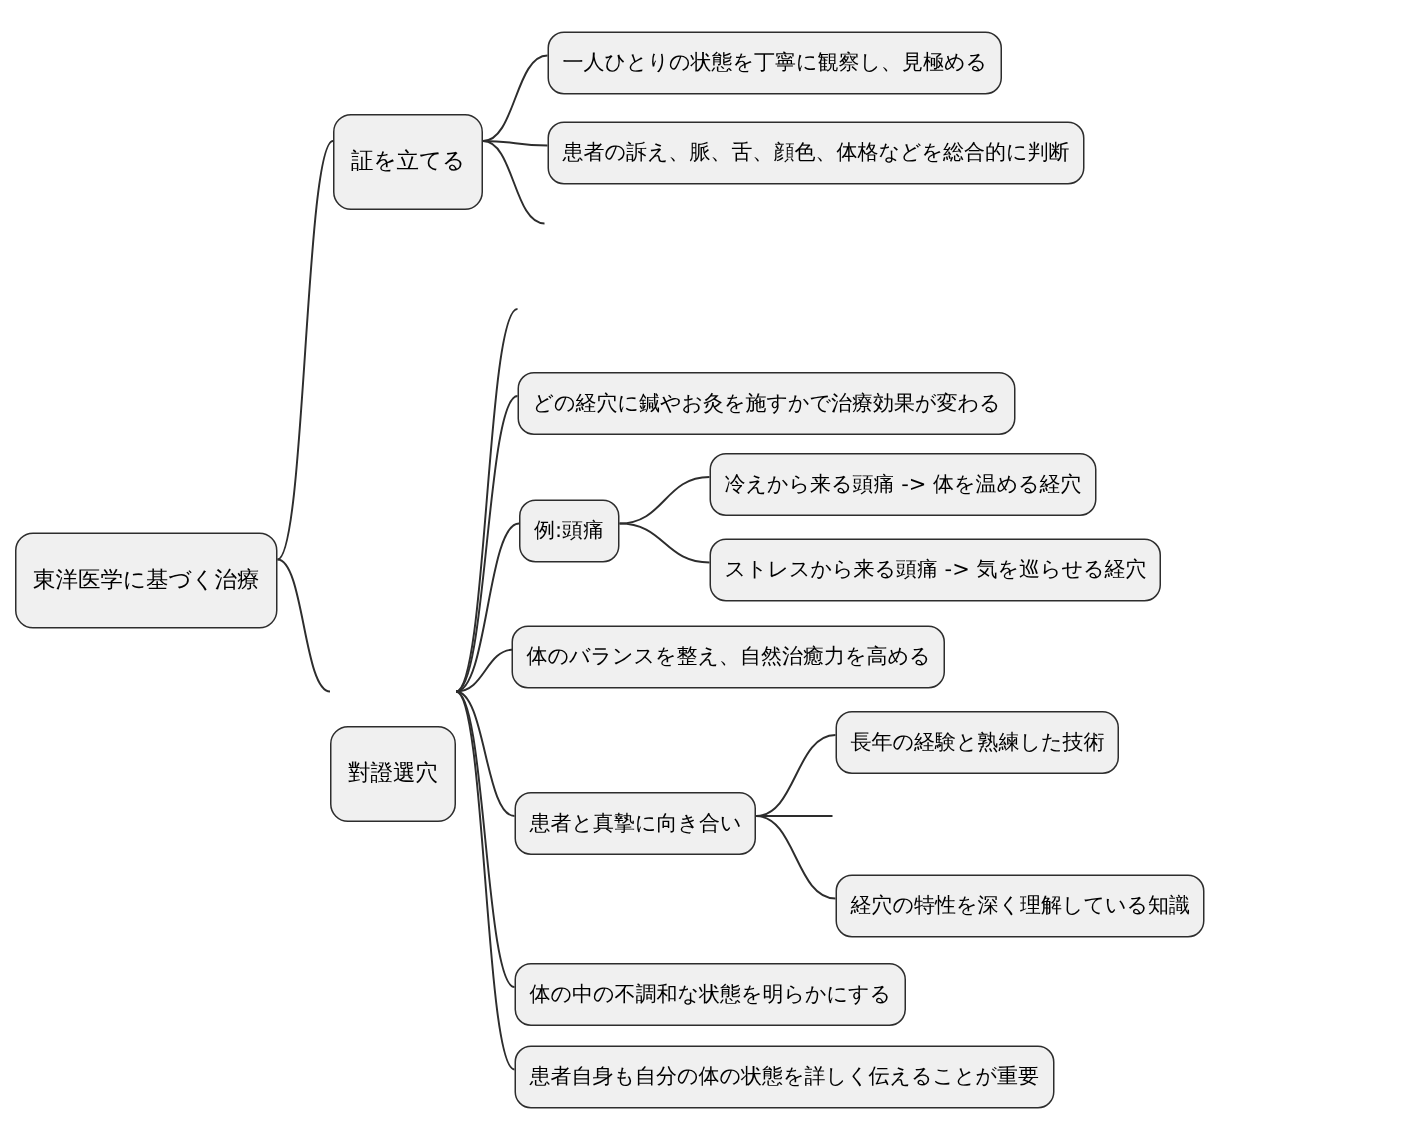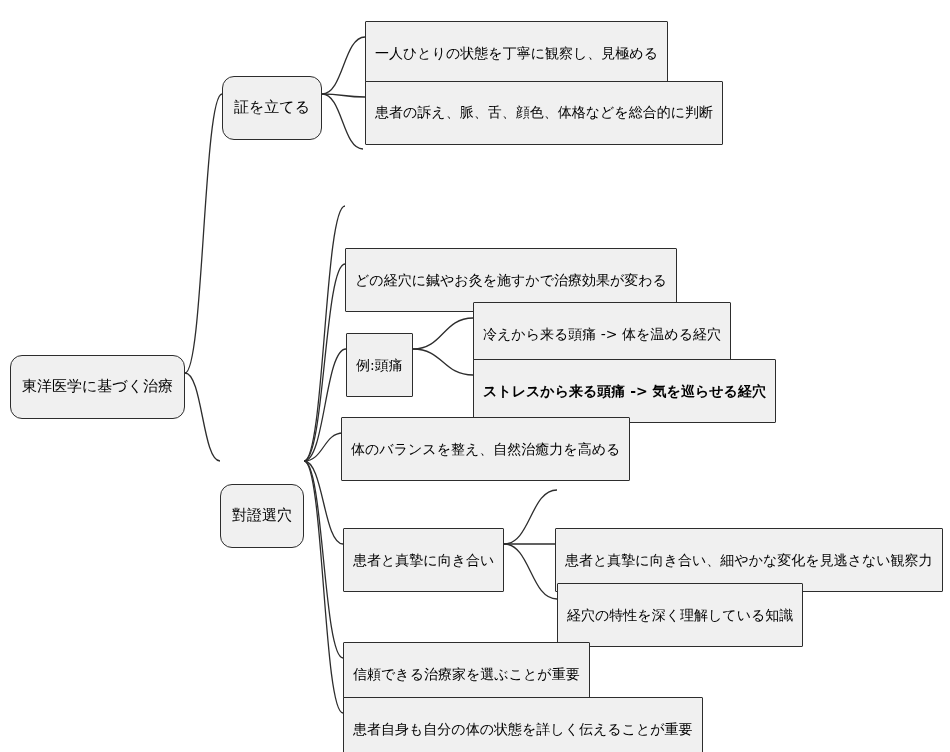--- a/index.html
+++ b/index.html
@@ -25,22 +25,22 @@
   }
   #links path {
     fill: none;
     stroke: var(--link, #2d2d2d);
     stroke-width: 1.3;
   }
   .node {
     position: absolute;
     background: var(--node-fill, #f0f0f0);
     border: 1.5px solid var(--node-border, #2d2d2d);
-    border-radius: 1px;
-    padding: 22px 9px;
+    border-radius: 11px;
+    padding: 11px 9px;
     font-size: 14px;
     line-height: 1.3;
     color: var(--text, #000000);
     white-space: nowrap;
     box-sizing: border-box;
   }
   .node.lvl0, .node.lvl1 {
     font-size: 15px;
     padding: 21px 11px;
     border-radius: 12px;
@@ -70,40 +70,40 @@
       <path d="M 304 461 C 323.5 461, 323.5 658, 343 658"></path>
       <path d="M 304 461 C 323.5 461, 323.5 713, 343 713"></path>
     </svg>
 
   <div class="node lvl0" id="n0" style="left:10px; top:355px;">東洋医学に基づく治療</div>
 
   <div class="node lvl1" id="n1" style="left:222px; top:76px;">証を立てる</div>
 
   <div class="node" id="n1a" style="left:365px; top:21px;">一人ひとりの状態を丁寧に観察し、見極める</div>
 
-  <div class="node" id="n1b" style="left:365px; top:81px;font-family:Liberation Serif, serif;">患者の訴え、脈、舌、顔色、体格などを総合的に判断</div>
+  <div class="node" id="n1b" style="left:365px; top:81px;">患者の訴え、脈、舌、顔色、体格などを総合的に判断</div>
 
 
   <div class="node lvl1" id="n2" style="left:220px; top:448px;margin-top:36px;">對證選穴</div>
 
 
   <div class="node" id="n2b" style="left:345px; top:248px;">どの経穴に鍼やお灸を施すかで治療効果が変わる</div>
 
   <div class="node" id="n2c" style="left:346px; top:333px;">例:頭痛</div>
 
   <div class="node" id="n2c1" style="left:473px; top:302px;">冷えから来る頭痛 -&gt; 体を温める経穴</div>
 
-  <div class="node" id="n2c2" style="left:473px; top:359px;font-weight:bold;">ストレスから来る頭痛 -&gt; 気を巡らせる経穴</div>
+  <div class="node" id="n2c2" style="left:473px; top:359px;">ストレスから来る頭痛 -&gt; 気を巡らせる経穴</div>
 
   <div class="node" id="n2d" style="left:341px; top:417px;">体のバランスを整え、自然治癒力を高める</div>
 
   <div class="node" id="n2e" style="left:343px; top:528px;">患者と真摯に向き合い</div>
 
+  <div class="node" id="n2e1" style="left:557px; top:474px;">長年の経験と熟練した技術</div>
 
-  <div class="node" id="n2e2" style="left:555px; top:528px;">患者と真摯に向き合い、細やかな変化を見逃さない観察力</div>
 
   <div class="node" id="n2e3" style="left:557px; top:583px;">経穴の特性を深く理解している知識</div>
 
-  <div class="node" id="n2f" style="left:343px; top:642px;">信頼できる治療家を選ぶことが重要</div>
+  <div class="node" id="n2f" style="left:343px; top:642px;">体の中の不調和な状態を明らかにする</div>
 
   <div class="node" id="n2g" style="left:343px; top:697px;">患者自身も自分の体の状態を詳しく伝えることが重要</div>
 
 </div>
 
 </body></html>

